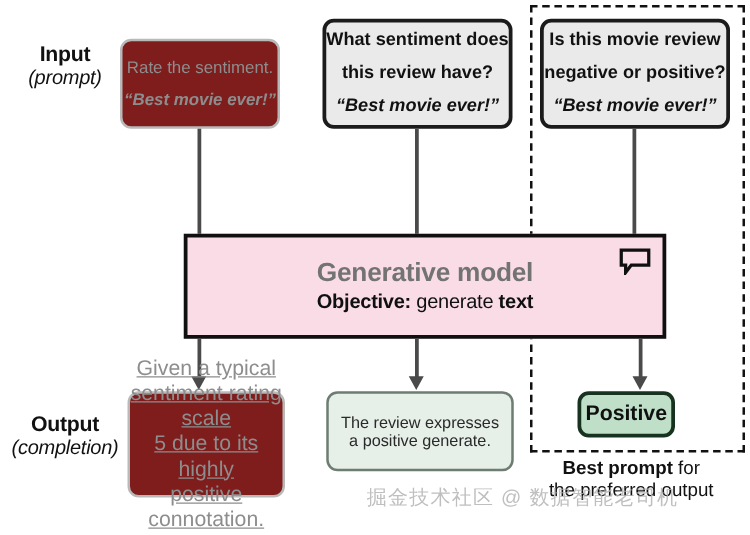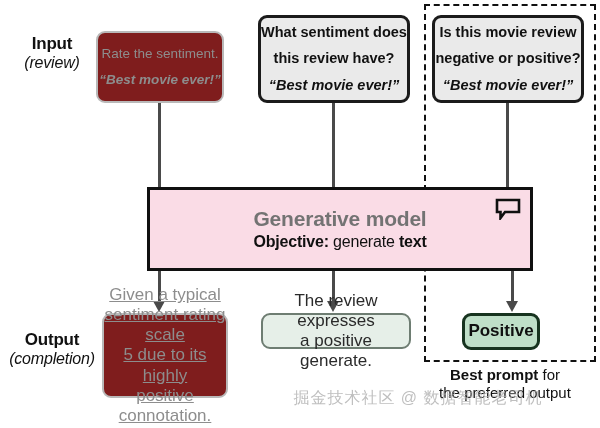--- a/index.html
+++ b/index.html
@@ -81,21 +81,21 @@
     color: #101010;
     font-weight: bold;
   }
 
   
   #prompt-1 { left: 96px;  top: 31px;  width: 128px; height: 72px; font-size: 13.5px; gap: 10px; }
   #prompt-2 { left: 258px; top: 15px;  width: 152px; height: 88px; font-size: 14.5px; gap: 9px; }
   #prompt-3 { left: 432px; top: 15px;  width: 152px; height: 88px; font-size: 14.5px; gap: 9px; }
 
   #output-1 { left: 102px;  top: 313px; width: 126px; height: 85px; font-size: 17px; text-decoration: underline; }
-  #output-2 { left: 261px; top: 313px; width: 150px; height: 36px; font-size: 17px; }
+  #output-2 { left: 261px; top: 313px; width: 150px; height: 64px; font-size: 13px; }
   #output-3 { left: 462px; top: 313px; width: 78px; height: 37px; font-size: 17px; }
 
   
   #gen-model {
     position: absolute;
     left: 147px;
     top: 187px;
     width: 386px;
     height: 84px;
     box-sizing: border-box;
@@ -195,21 +195,21 @@
 </style>
 </head>
 <body>
 
 <div id="canvas">
 
   <div id="dashed-region"></div>
 
   <div class="row-label" id="label-input">
     <span class="strong">Input</span>
-    <span class="ital">(review)</span>
+    <span class="ital">(prompt)</span>
   </div>
 
   <div class="row-label" id="label-output">
     <span class="strong">Output</span>
     <span class="ital">(completion)</span>
   </div>
 
   <div class="box faded" id="prompt-1">
     <span class="line">Rate the sentiment.</span>
     <span class="line quote">“Best movie ever!”</span>

